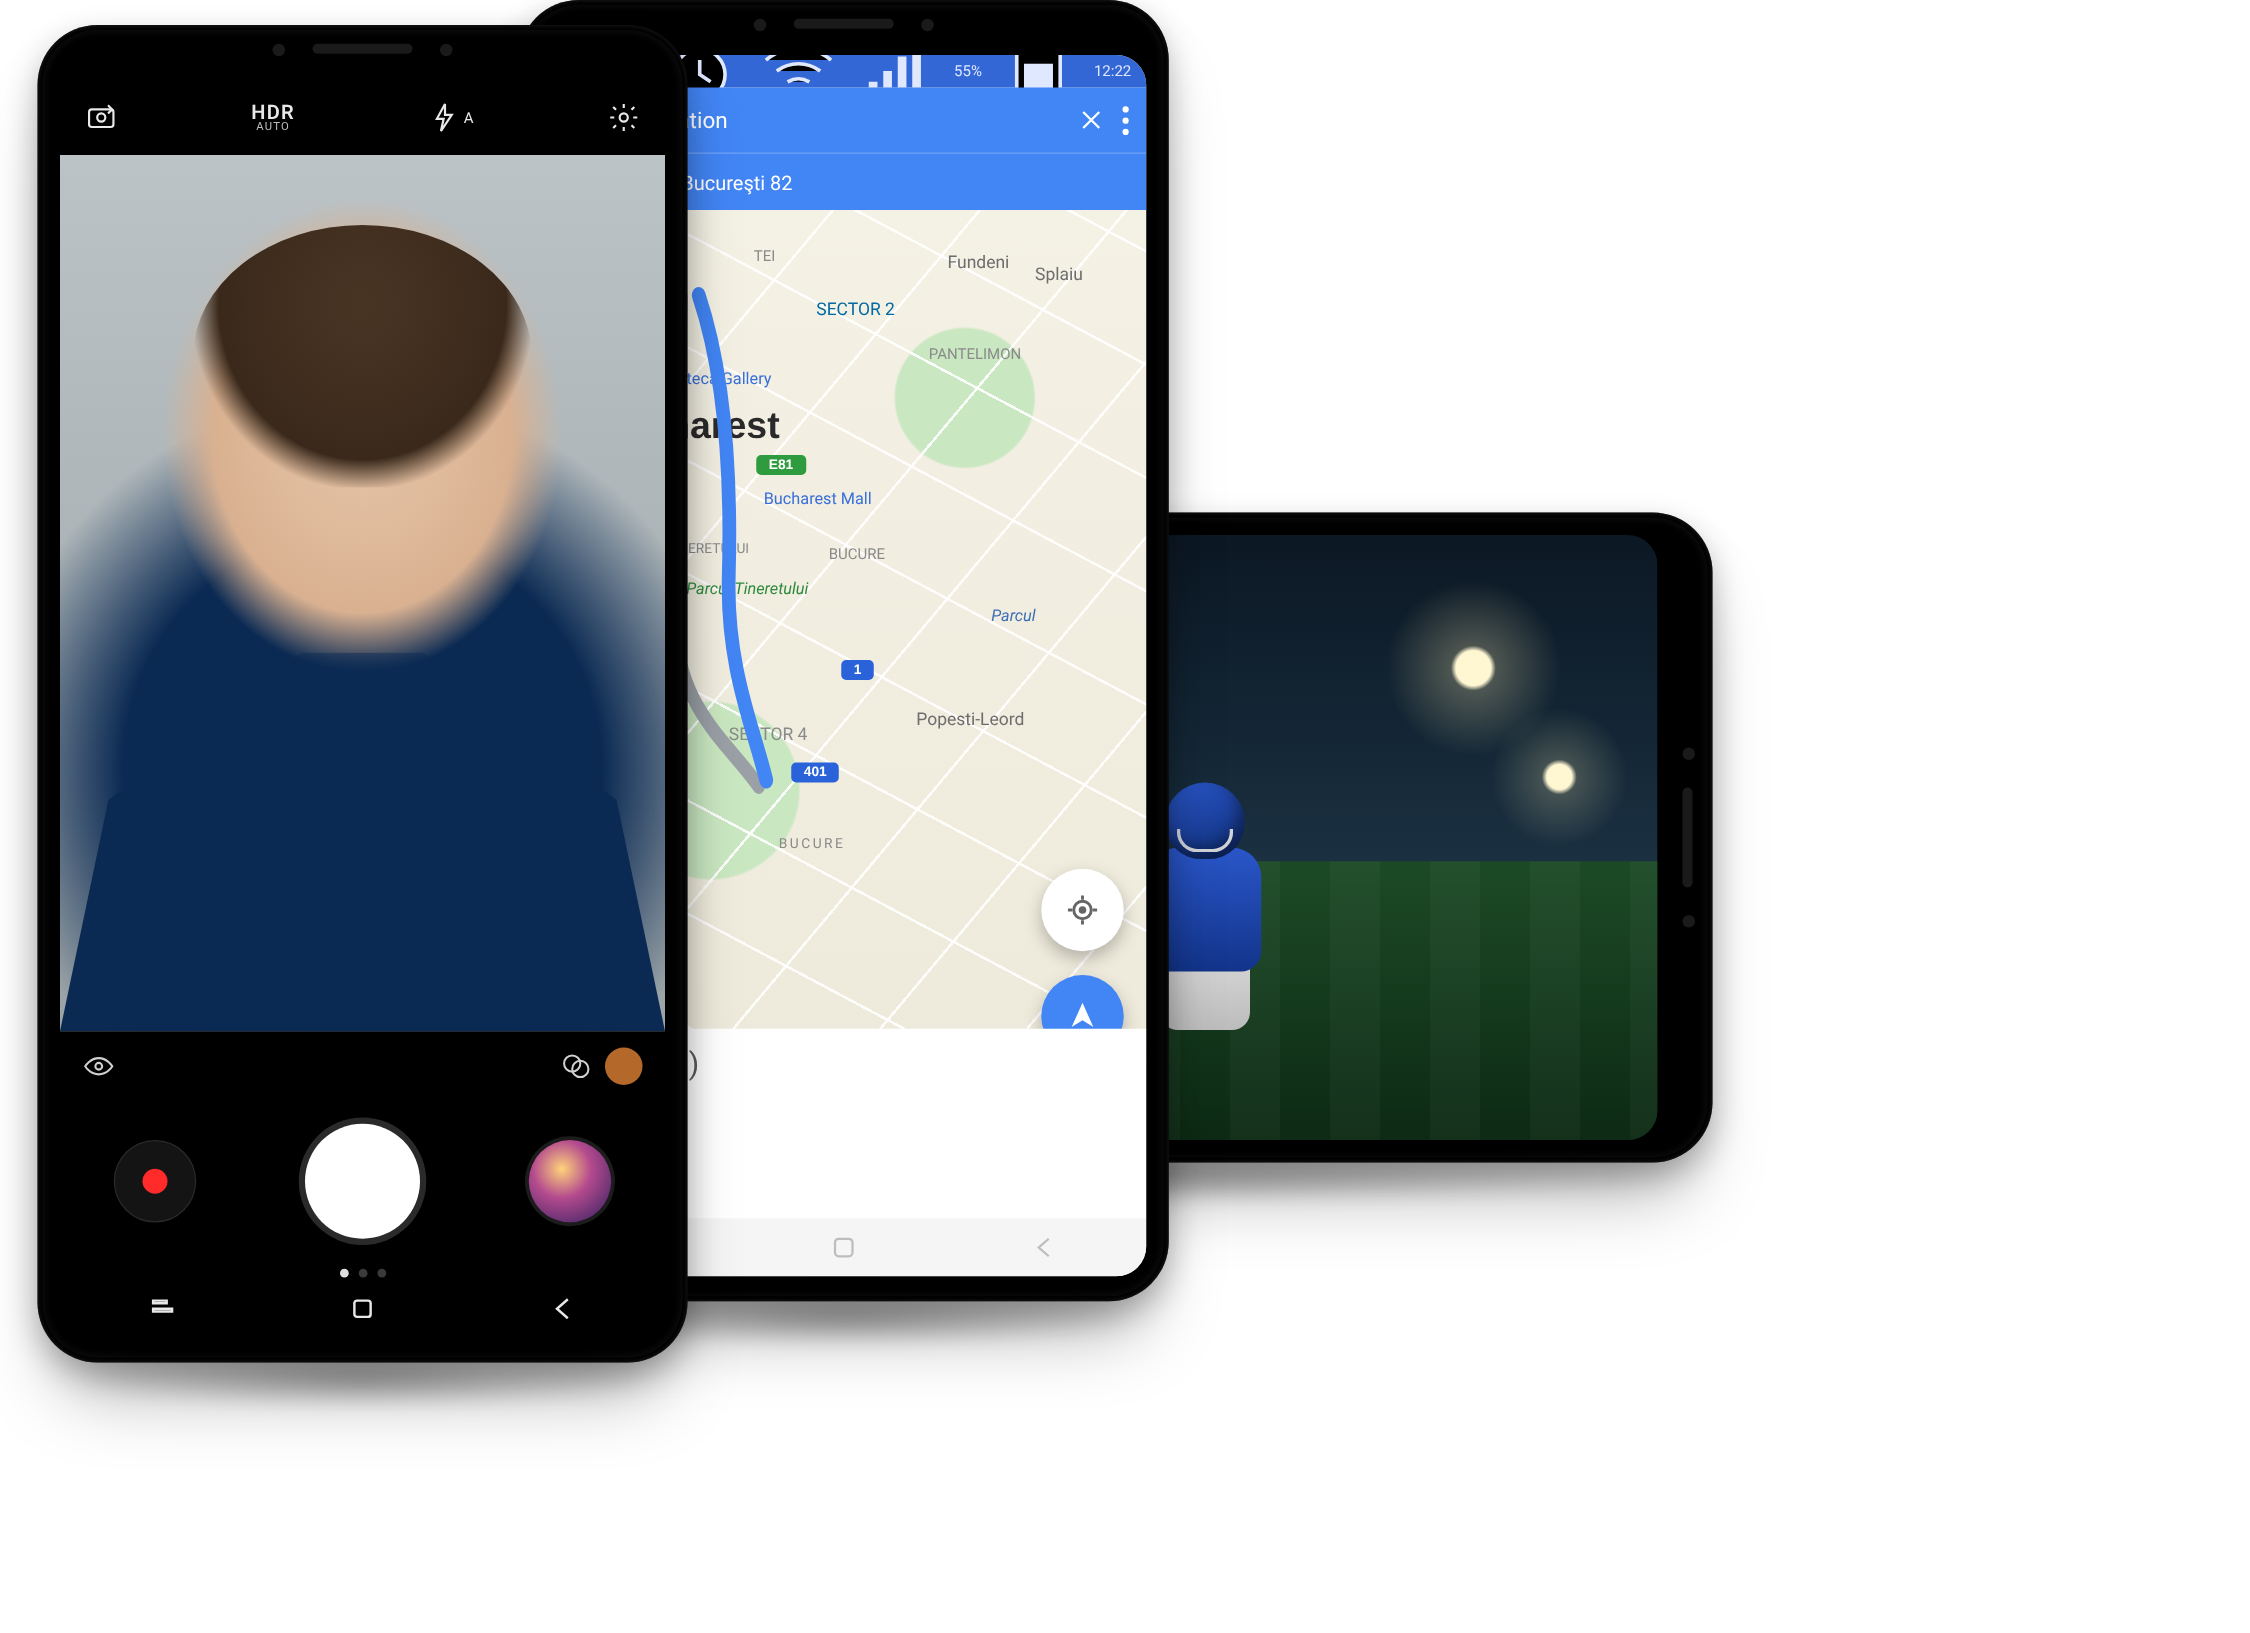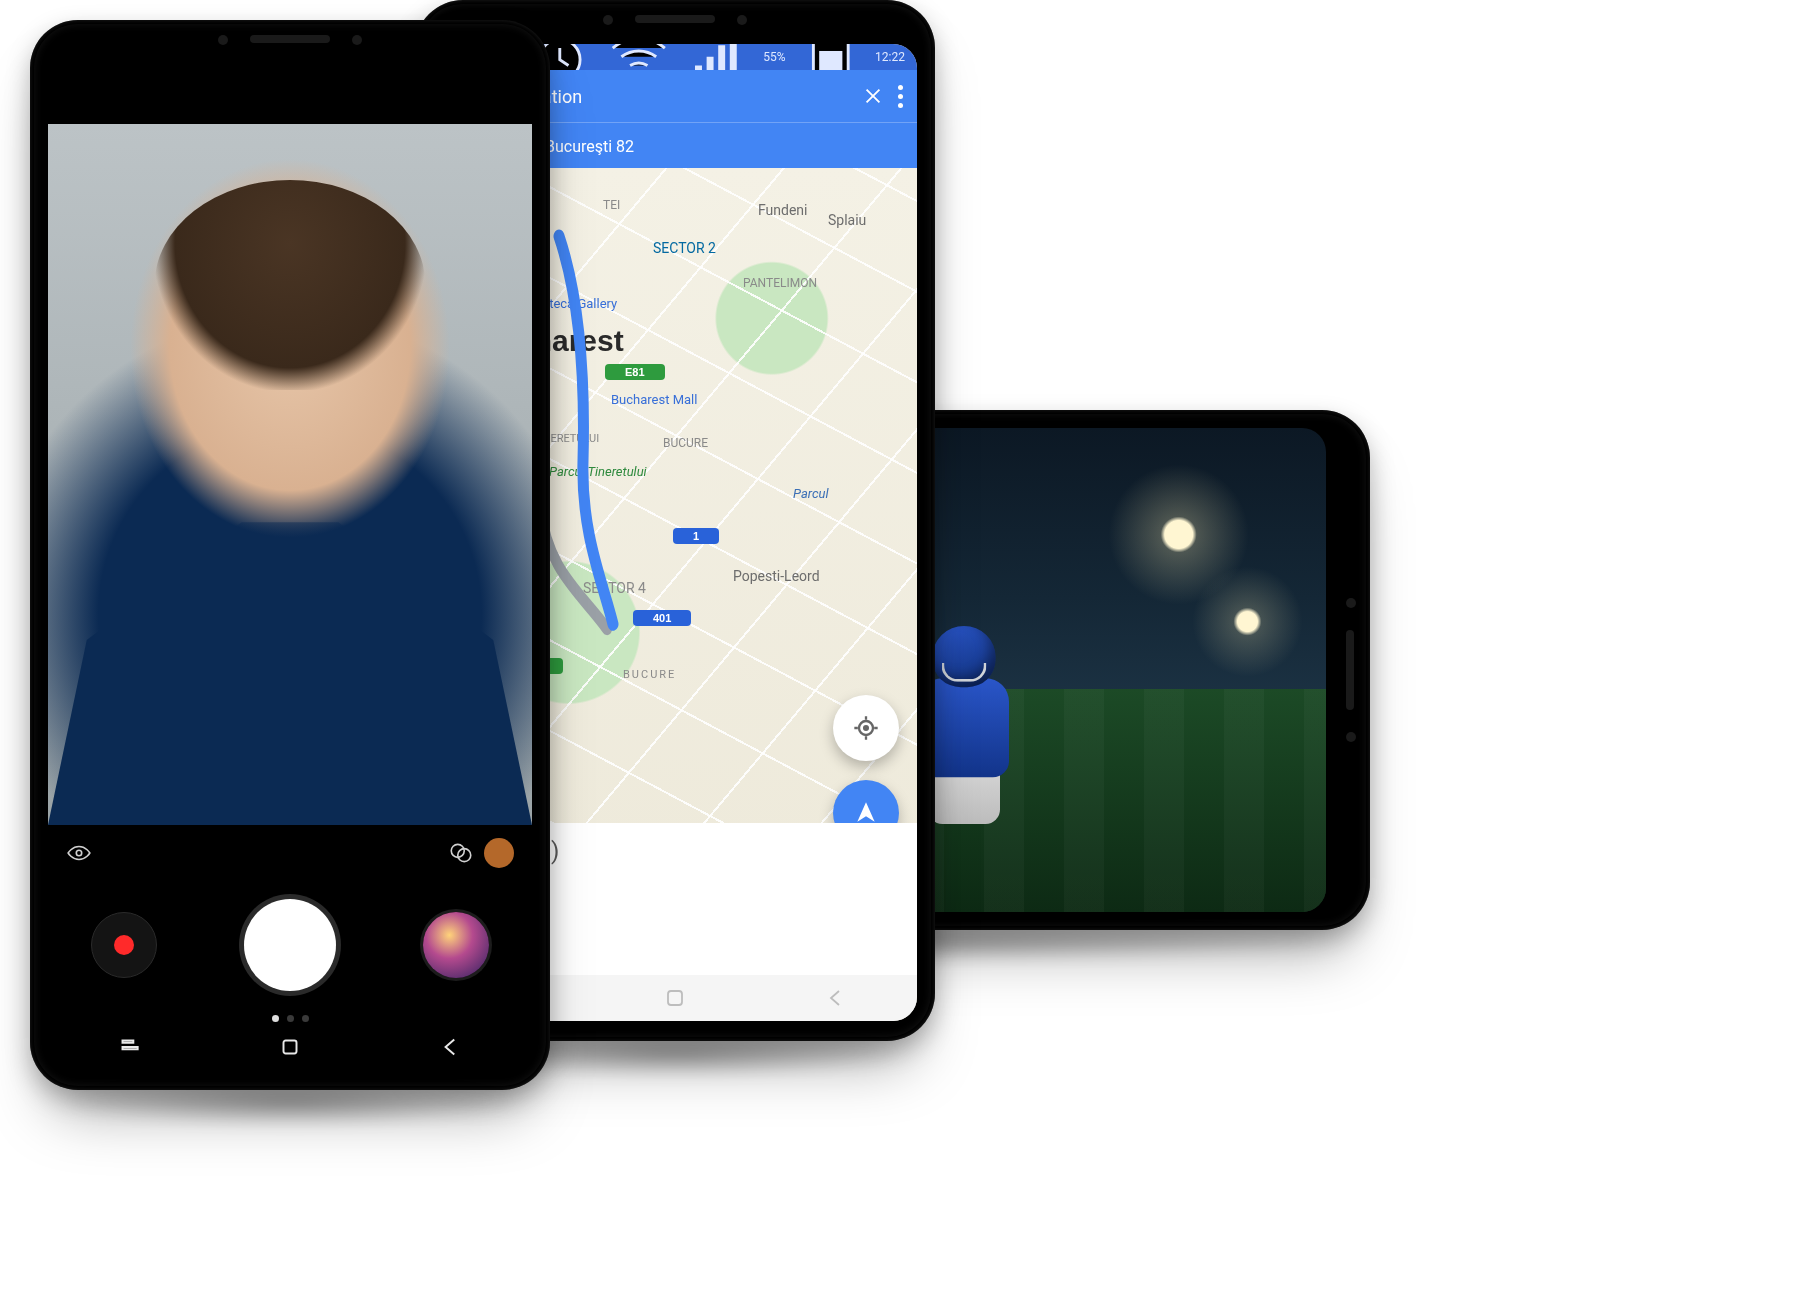--- a/index.html
+++ b/index.html
@@ -108,21 +108,21 @@
 .fab.locate svg{width:28px;height:28px;stroke:#666;fill:none;stroke-width:2;}
 .fab.nav{bottom:175px;background:#4285f4;}
 .fab.nav svg{width:26px;height:26px;fill:#fff;}
 .maps-footer{position:absolute;left:0;right:0;bottom:46px;height:124px;background:#fff;padding:14px 18px;color:#333;}
 .maps-footer .dist{font-size:24px;color:#5b5b5b;}
 .maps-footer .via{font-size:16px;color:#7a7a7a;margin-top:8px;}
 .maps-nav{position:absolute;left:0;right:0;bottom:0;height:46px;background:#f5f5f5;display:flex;align-items:center;justify-content:space-around;}
 .maps-nav svg{width:24px;height:24px;stroke:#bdbdbd;fill:none;stroke-width:1.8;}
 
 
-.shield{position:absolute;font:700 11px Arial;color:#fff;padding:2px 20px;border-radius:4px;}
+.shield{position:absolute;font:700 11px Arial;color:#fff;padding:2px 10px;border-radius:4px;}
 .shield.e{background:#2e9b3e;}
 .shield.n{background:#2962d9;}
 
 
 .video-phone .screen{background:#000;}
 .video-scene{position:absolute;inset:0;
   background:
     radial-gradient(circle at 85% 22%, #fff6d2 0 14px, rgba(255,240,180,.25) 18px, transparent 70px),
     radial-gradient(circle at 92% 40%, #fff6d2 0 10px, rgba(255,240,180,.2) 14px, transparent 55px),
     linear-gradient(180deg,#0c1824 0%,#142736 35%,#1b3142 55%, #1a3a22 58%, #123018 100%);
@@ -323,20 +323,39 @@
   </div>
 
   <div class="phone camera-phone">
     <div class="sensors">
         <span></span>
         <span class="spk"></span>
         <span></span>
       </div>
     <div class="screen">
 
+      <div class="cam-top">
+        <svg viewBox="0 0 24 24">
+            <rect x="3" y="6" width="18" height="13" rx="2"></rect>
+            <path d="M9 12a3 3 0 1 0 6 0 3 3 0 1 0-6 0M17 3l3 3-3 3"></path>
+          </svg>
+        <div class="hdr">
+          <b>HDR</b><small>AUTO</small>
+        </div>
+        <div style="display:flex;align-items:center;gap:2px;">
+          <svg viewBox="0 0 24 24">
+              <path d="M12 2 6 13h5l-2 9 8-12h-5z"></path>
+            </svg>
+          <span style="font-size:12px;">A</span>
+        </div>
+        <svg viewBox="0 0 24 24">
+            <circle cx="12" cy="12" r="3"></circle>
+            <path d="M12 2v3M12 19v3M4.2 4.2l2.1 2.1M17.7 17.7l2.1 2.1M2 12h3M19 12h3M4.2 19.8l2.1-2.1M17.7 6.3l2.1-2.1"></path>
+          </svg>
+      </div>
 
       <div class="cam-viewfinder"></div>
 
       <div class="cam-strip">
         <svg viewBox="0 0 24 24">
             <path d="M2 12s3.5-6 10-6 10 6 10 6-3.5 6-10 6S2 12 2 12z"></path>
             <circle cx="12" cy="12" r="2.5"></circle>
           </svg>
         <div style="display:flex;align-items:center;gap:10px;">
           <svg viewBox="0 0 24 24">

